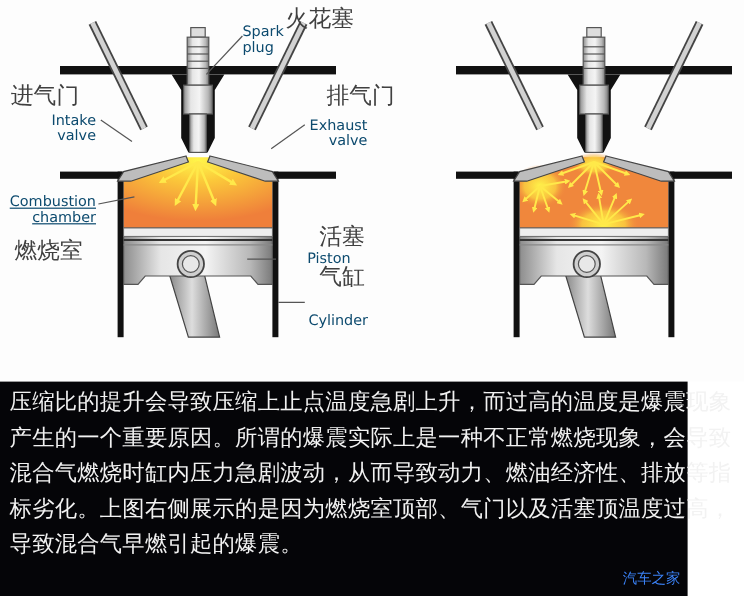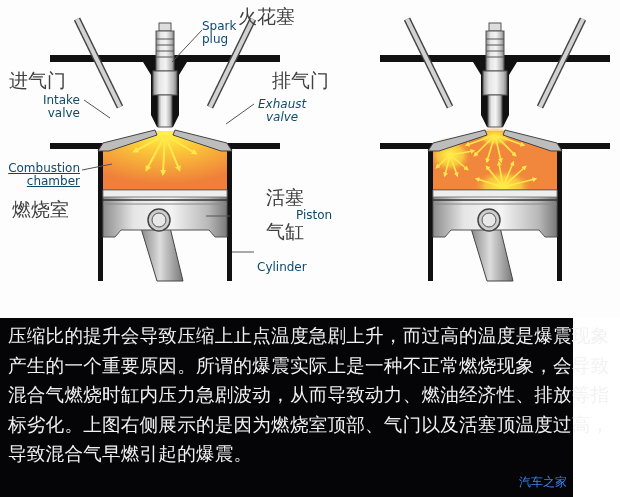--- a/index.html
+++ b/index.html
@@ -145,33 +145,33 @@
     <div>plug</div>
   </div>
 
   <div class="lbl cn" style="left:9px; top:70px;">进气门</div>
   <div class="lbl en" style="left:38px; top:94px; width:42px;">
     <div>Intake</div>
     <div>valve</div>
   </div>
 
   <div class="lbl cn" style="left:272px; top:70px;">排气门</div>
-  <div class="lbl en" style="left:258px; top:98px; text-align:center;font-style:italic;">
+  <div class="lbl en" style="left:258px; top:98px; text-align:right;">
     <div>Exhaust</div>
     <div>valve</div>
   </div>
 
   <div class="lbl en" style="left:6px; top:162px; width:74px;text-decoration:underline;">
     <div>Combustion</div>
     <div>chamber</div>
   </div>
   <div class="lbl cn" style="left:12px; top:199px;">燃烧室</div>
 
   <div class="lbl cn" style="left:266px; top:187px;">活塞</div>
-  <div class="lbl en" style="left:256px; top:209px; text-align:center;margin-left:40px;">Piston</div>
+  <div class="lbl en" style="left:256px; top:209px; text-align:center;">Piston</div>
   <div class="lbl cn" style="left:266px; top:221px;">气缸</div>
   <div class="lbl en" style="left:257px; top:246px; text-align:center;margin-top:15px;">Cylinder</div>
 
   <div class="caption" style="left:122px; top:289px;">正常燃烧</div>
   <div class="caption" style="left:472px; top:289px;font-style:italic;">早燃</div>
 </div>
 
 <div class="text-panel">
   <div class="body-text">压缩比的提升会导致压缩上止点温度急剧上升，而过高的温度是爆震现象产生的一个重要原因。所谓的爆震实际上是一种不正常燃烧现象，会导致混合气燃烧时缸内压力急剧波动，从而导致动力、燃油经济性、排放等指标劣化。上图右侧展示的是因为燃烧室顶部、气门以及活塞顶温度过高，导致混合气早燃引起的爆震。</div>
   <div class="watermark">汽车之家</div>

